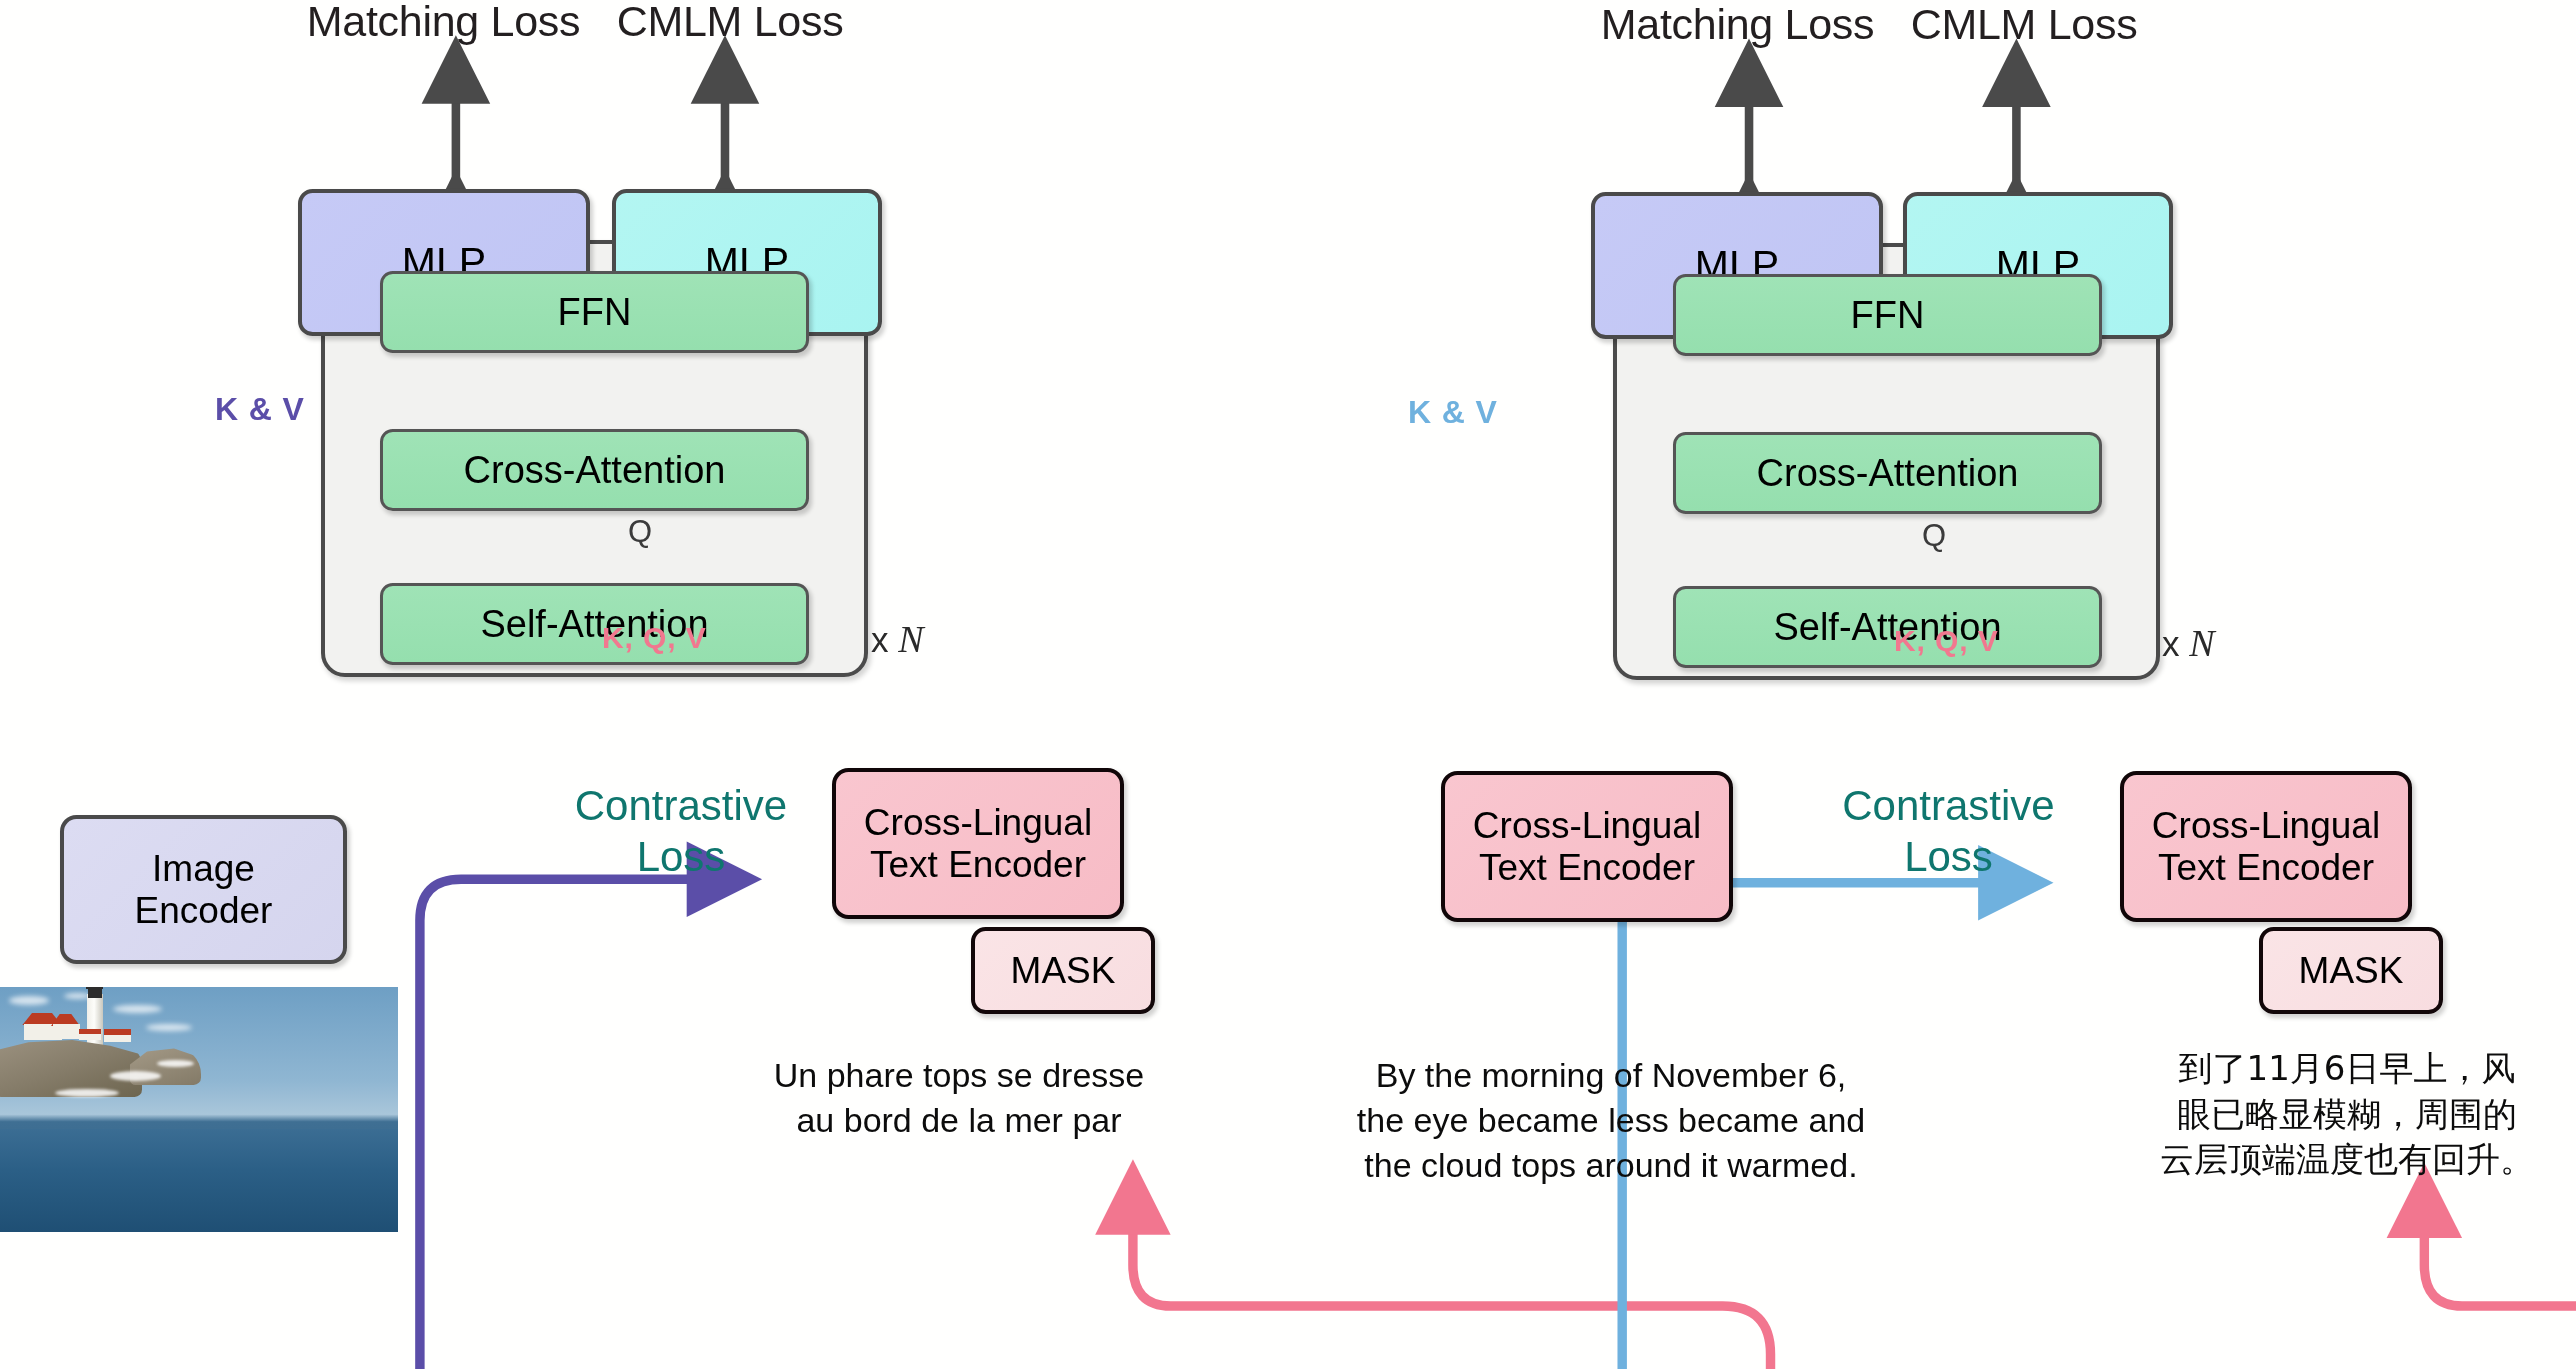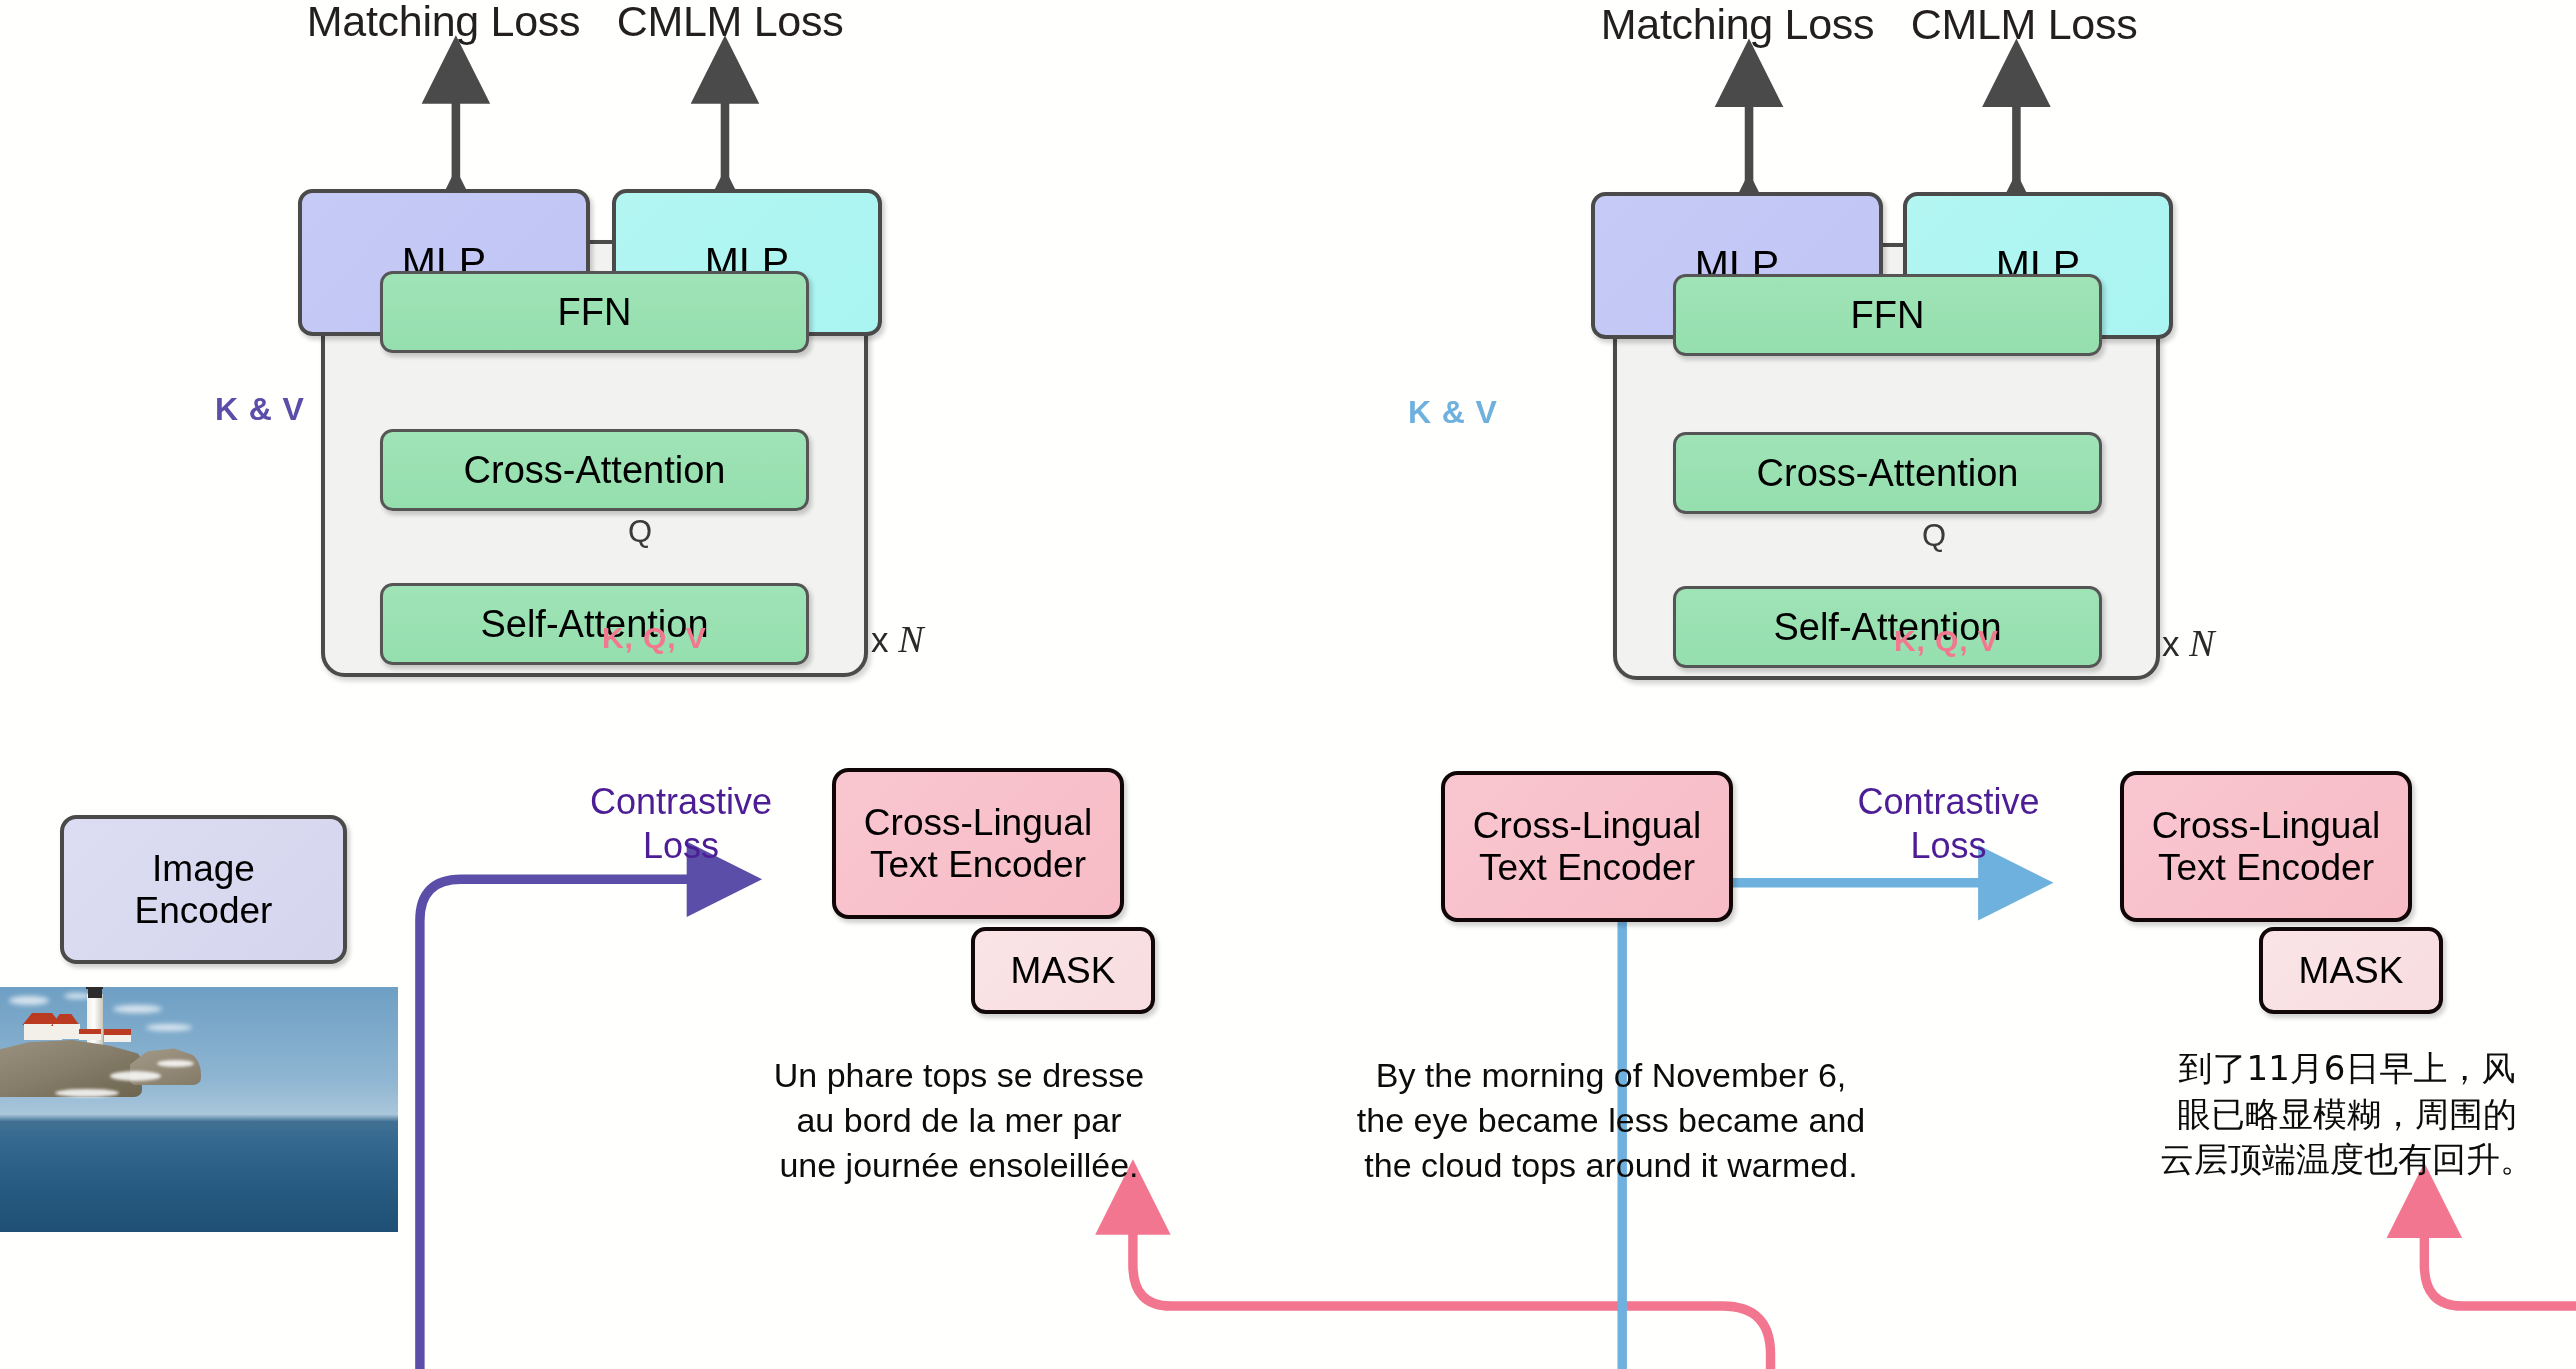--- a/index.html
+++ b/index.html
@@ -43,21 +43,21 @@
     font-size:37px;border-radius:16.4px;margin-top:47px;
   }
   .clte{
     background:linear-gradient(135deg,#f9c6cf 0%,#f7bcc6 100%);
     border:4.6px solid #100608;font-size:37px;border-radius:16.4px;
   }
   .mask{
     background:linear-gradient(135deg,#fae4e6 0%,#f8dde0 100%);
     border:4.6px solid #120709;font-size:37px;border-radius:14.6px;
   }
-  .contrastive{font-size:36px;line-height:1.22;color:#4c1d95;z-index:5;}
+  .contrastive{font-size:42px;line-height:1.22;color:#0f766e;z-index:5;}
   .kv-label{font-size:32px;font-weight:700;letter-spacing:0.9px;z-index:6;}
   .kqv-label{font-size:30px;font-weight:700;color:#f1788f;letter-spacing:0.9px;z-index:6;}
   .q-label{font-size:31px;color:#3b3b3b;z-index:6;}
   .xn-label{font-size:35px;color:#2a2a2a;z-index:6;}
   .xn-label i{font-family:"Liberation Serif","DejaVu Serif",serif;font-style:italic;font-size:38px;}
   .caption-text{
     position:absolute;text-align:center;font-size:34px;line-height:1.33;
     color:#0c0c0c;z-index:5;
   }
   .cn-text{font-family:"DejaVu Sans","Liberation Sans",sans-serif;font-size:34px;line-height:1.34;}
@@ -172,21 +172,20 @@
     <span>Text Encoder</span>
   </div>
 
   <div class="box mask" style="left: 971px; top: 927px; width: 184px; height: 87px;">
     <span>MASK</span>
   </div>
 
   <div class="caption-text" style="left: 717px; top: 1053px; width: 484px;">
     <div>Un phare tops se dresse</div>
     <div>au bord de la mer par</div>
-    <div>une journée ensoleillée.</div>
   </div>
 
   <div class="photo" style="left: 0px; top: 987px; width: 398px; height: 245px;">
     <div class="ph-sky-cloud" style="left:9px;top:9px;width:40px;height:9px;"></div>
     <div class="ph-sky-cloud" style="left:113px;top:18px;width:49px;height:8.2px;"></div>
     <div class="ph-sky-cloud" style="left:146px;top:37px;width:46px;height:7.3px;"></div>
     <div class="ph-sky-cloud" style="left:64px;top:5.5px;width:27px;height:6.4px;"></div>
 
     <div class="ph-tower" style="left:87px;top:7.3px;width:15.5px;height:53px;"></div>
     <div class="ph-lantern" style="left:88px;top:1.8px;width:13.7px;height:9px;"></div>

